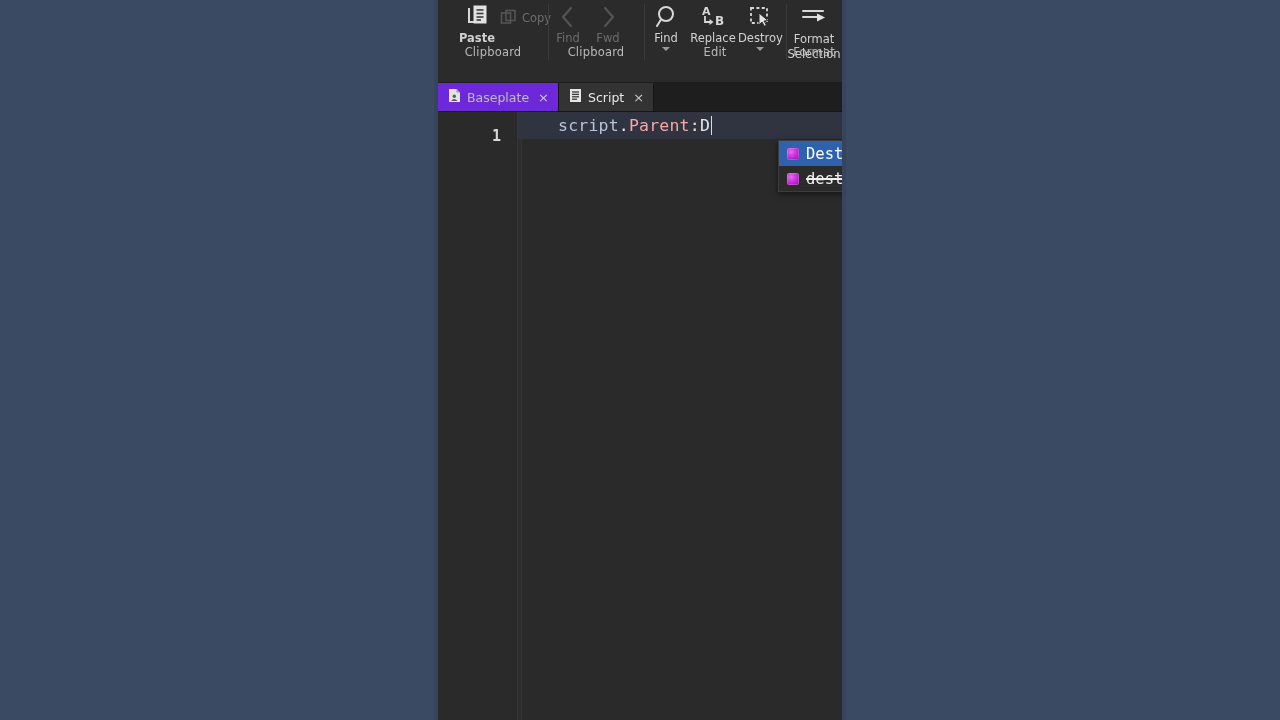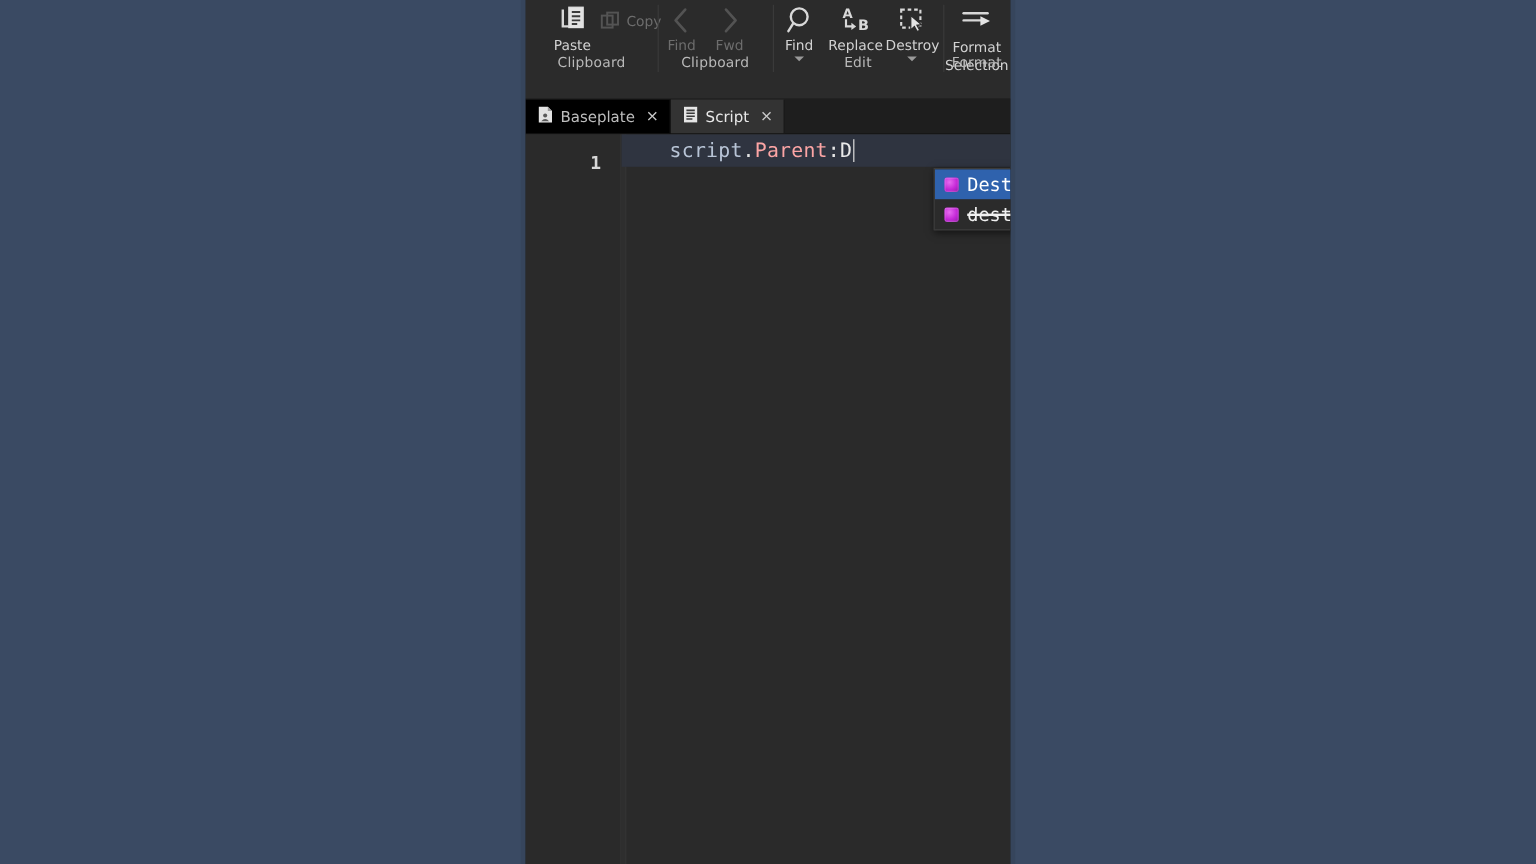--- a/index.html
+++ b/index.html
@@ -64,21 +64,21 @@
     border-top:4px solid #9a9a9a;
   }
 
   
   .g-clipboard { width:110px; }
   .g-navigate  { width:96px; }
   .g-edit      { width:142px; }
   .g-format    { width:56px; }
 
   .g-clipboard .stack { display:flex; flex-direction:row; align-items:flex-start; padding-left:16px; }
-  .g-clipboard .ritem.paste { min-width:46px; }
+  .g-clipboard .ritem.paste { min-width:46px;font-weight:bold; }
   .g-clipboard .ritem.copy  { padding-top:8px; flex-direction:row; gap:4px; align-items:center; min-width:auto; }
   .g-clipboard .ritem.copy .glyph { height:20px; }
 
   .g-navigate .row, .g-edit .row { display:flex; }
   .g-navigate .ritem { min-width:40px; }
   .g-edit .ritem.find    { min-width:44px; }
   .g-edit .ritem.replace { min-width:50px; }
   .g-edit .ritem.select  { min-width:44px; }
   .g-format .ritem.fmt   { min-width:56px; }
   .g-format .ritem.fmt .cap { line-height:15px; }
@@ -86,21 +86,21 @@
   
   .tabstrip {
     position:relative; height:29px; background:#1e1e1e;
     display:flex; align-items:stretch;
     border-bottom:1px solid #151515;
   }
   .tab {
     display:flex; align-items:center; gap:6px;
     padding:0 9px 0 10px;
     font-size:12.5px; color:#bdbdbd;
-    background:#000000;
+    background:#6d28d9;
     border-right:1px solid #151515;
     cursor:default;
   }
   .tab.active { background:#333333; color:#e8e8e8; }
   .tab .tab-close {
     font-size:13px; color:#c9c9c9; margin-left:3px;
     line-height:1; cursor:default;
   }
   .tabstrip .tab-filler { flex:1; background:#1e1e1e; }
 

